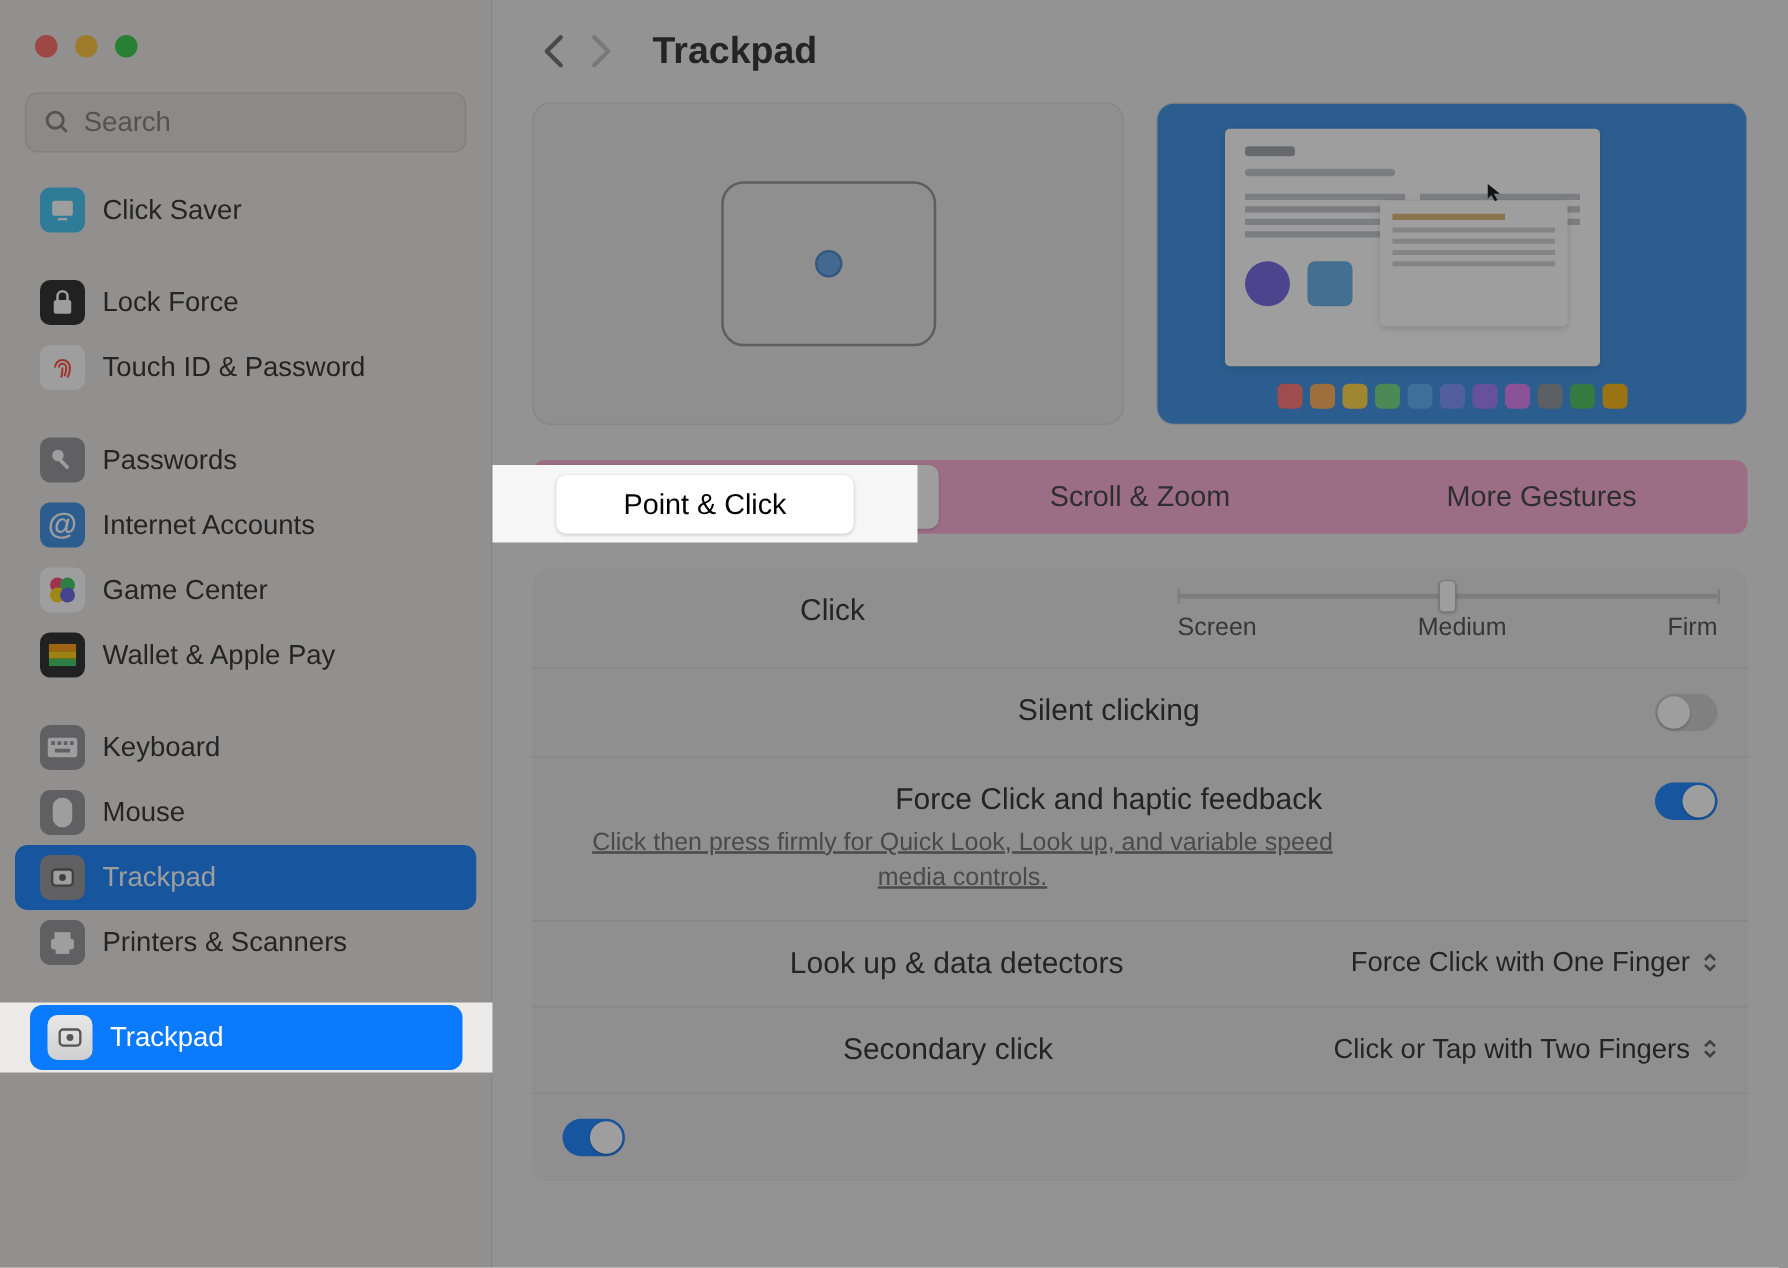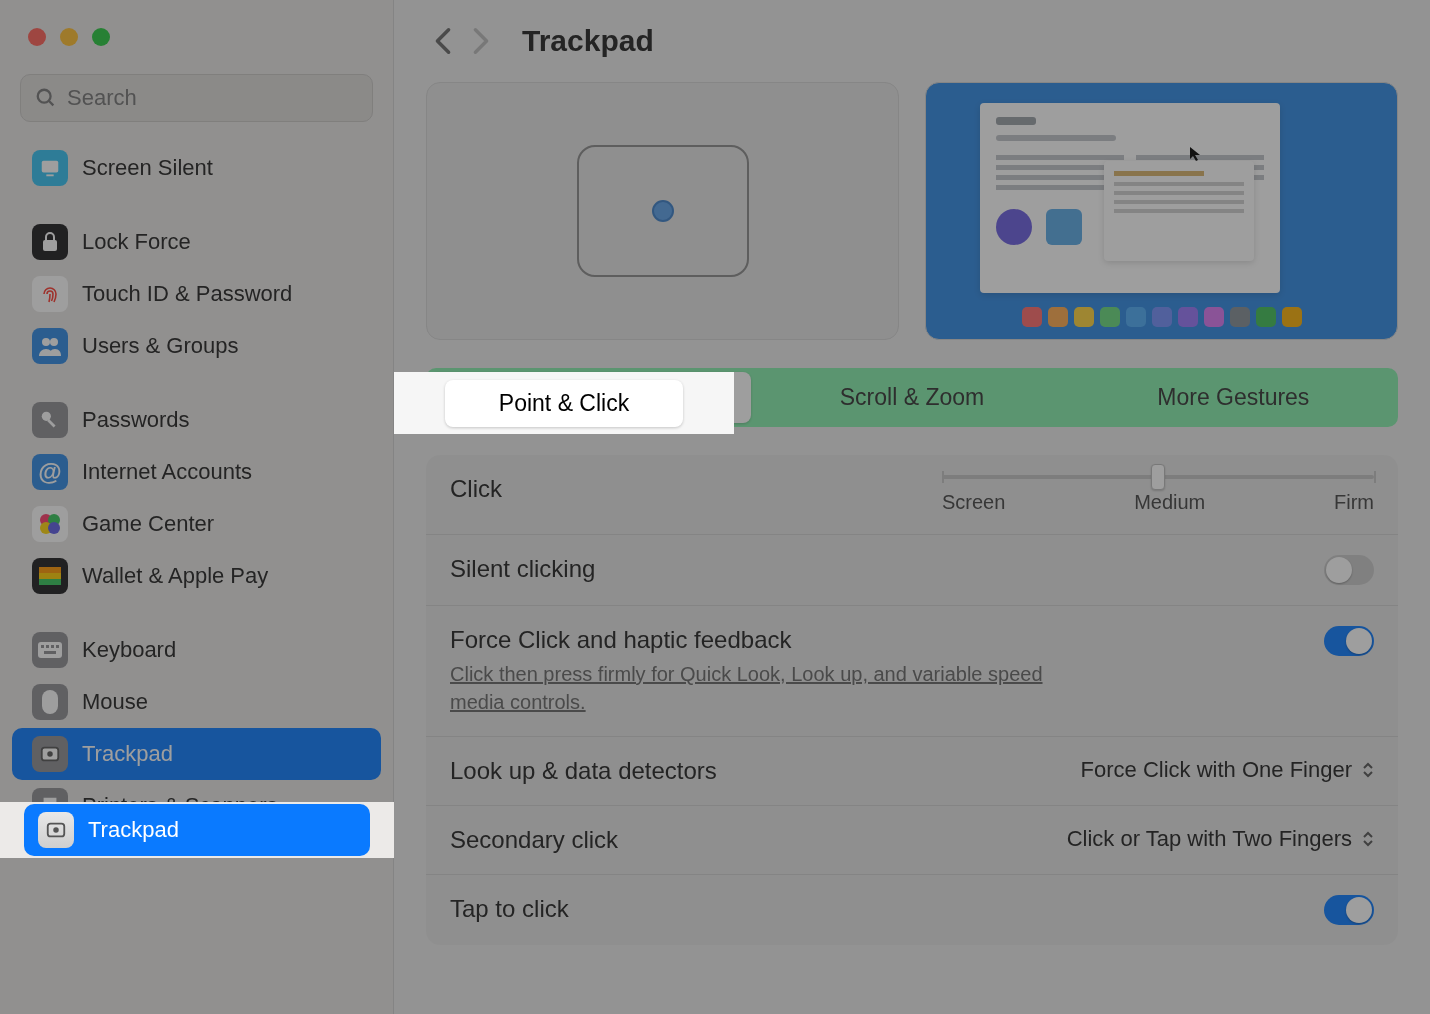--- a/index.html
+++ b/index.html
@@ -33,26 +33,26 @@
 
 .previews { display: flex; gap: 26px; padding: 0 32px 28px 32px; }
 .prev-box { flex: 1; height: 258px; border-radius: 14px; background: #e3e3e3; border: 1px solid #d3d3d3; display: flex; align-items: center; justify-content: center; }
 .trackpad-shape { width: 172px; height: 132px; border: 2.5px solid #8a8a8a; border-radius: 18px; display: flex; align-items: center; justify-content: center; }
 .trackpad-dot { width: 22px; height: 22px; border-radius: 50%; background: #5a9fe8; border: 2px solid #3b7fc9; }
 .screen-prev { background: #2f89e3; position: relative; }
 .screen-win { position: absolute; background: #fff; border-radius: 4px; box-shadow: 0 2px 6px rgba(0,0,0,.15); }
 .dock { position: absolute; bottom: 12px; left: 50%; transform: translateX(-50%); display: flex; gap: 6px; }
 .dock span { width: 20px; height: 20px; border-radius: 5px; }
 
-.tabs { display: flex; margin: 0 32px; background: #86efac; border-radius: 10px; padding: 4px; }
+.tabs { display: flex; margin: 0 32px; background: #f9a8d4; border-radius: 10px; padding: 4px; }
 .tab { flex: 1; text-align: center; padding: 12px 0; font-size: 23px; color: #333; cursor: pointer; border-radius: 8px; }
 .tab.active { background: #fff; box-shadow: 0 1px 3px rgba(0,0,0,.2); }
 
 .settings { margin: 28px 32px 0 32px; background: #e4e4e4; border-radius: 14px; }
-.row { padding: 20px 24px; border-bottom: 1px solid #d0d0d0; display: flex; align-items: flex-start; }
+.row { padding: 20px 24px; border-bottom: 1px solid #d0d0d0; display: flex; align-items: flex-start; text-align: center; }
 .row:last-child { border-bottom: none; }
 .row-label { font-size: 24px; color: #222; flex: 1; }
 .row-sub { font-size: 20px; color: #666; margin-top: 6px; line-height: 1.4; max-width: 640px; text-decoration: underline; }
 .row-ctrl { display: flex; align-items: center; }
 
 .slider-wrap { flex: 1; display: flex; flex-direction: column; align-items: stretch; margin-left: 60px; }
 .slider-track { height: 4px; background: #c4c4c4; border-radius: 2px; position: relative; margin-bottom: 12px; }
 .slider-tick { position: absolute; width: 2px; height: 12px; background: #c4c4c4; top: -4px; }
 .slider-thumb { position: absolute; width: 14px; height: 26px; background: #fff; border: 1px solid #bbb; border-radius: 4px; top: -11px; box-shadow: 0 1px 2px rgba(0,0,0,.2); }
 .slider-labels { display: flex; justify-content: space-between; font-size: 20px; color: #444; }
@@ -97,52 +97,41 @@
     </div>
   </div>
   <div class="side-list" id="side-list">
       <div class="side-item">
         <span class="side-icon" style="background: rgb(52, 194, 242);">
           <svg width="22" height="22" viewBox="0 0 24 24">
             <rect x="3" y="4" width="18" height="13" rx="2" fill="#fff"></rect>
             <rect x="8" y="19" width="8" height="2" fill="#fff"></rect>
           </svg>
         </span>
-        <span>Screen Silent</span>
+        <span>Click Saver</span>
       </div>
       <div class="gap"></div>
       <div class="side-item">
         <span class="side-icon" style="background: rgb(28, 28, 30);">
           <svg width="20" height="22" viewBox="0 0 20 22" fill="#fff">
             <rect x="3" y="9" width="14" height="11" rx="2"></rect>
             <path d="M6 9 V6 a4 4 0 0 1 8 0 V9" fill="none" stroke="#fff" stroke-width="2"></path>
           </svg>
         </span>
         <span>Lock Force</span>
       </div>
       <div class="side-item">
         <span class="side-icon" style="background: rgb(255, 255, 255);">
           <svg width="24" height="24" viewBox="0 0 24 24" fill="none" stroke="#ff3b30" stroke-width="1.6">
             <path d="M6 12a6 6 0 0 1 12 0c0 3-1 6-2 8"></path>
             <path d="M9 12a3 3 0 0 1 6 0c0 2-.5 5-1.5 7"></path>
             <path d="M12 12c0 3-.5 6-1 8"></path>
           </svg>
         </span>
         <span>Touch ID &amp; Password</span>
-      </div>
-      <div class="side-item">
-        <span class="side-icon" style="background: rgb(47, 137, 227);">
-          <svg width="24" height="20" viewBox="0 0 24 20" fill="#fff">
-            <circle cx="8" cy="6" r="4"></circle>
-            <circle cx="16" cy="6" r="4"></circle>
-            <path d="M1 20c0-4 3-7 7-7s7 3 7 7"></path>
-            <path d="M11 20c0-4 2-7 6-7s6 3 6 7"></path>
-          </svg>
-        </span>
-        <span>Users &amp; Groups</span>
       </div>
       <div class="gap"></div>
       <div class="side-item">
         <span class="side-icon" style="background: rgb(142, 142, 147);">
           <svg width="22" height="22" viewBox="0 0 24 24" fill="#fff">
             <circle cx="8" cy="8" r="5"></circle>
             <rect x="11" y="11" width="10" height="3" transform="rotate(45 11 11)"></rect>
           </svg>
         </span>
         <span>Passwords</span>
@@ -358,21 +347,20 @@
               <polyline points="2,6 6,2 10,6" fill="none" stroke="currentColor" stroke-width="2"></polyline>
             </svg>
           <svg viewBox="0 0 12 8">
               <polyline points="2,2 6,6 10,2" fill="none" stroke="currentColor" stroke-width="2"></polyline>
             </svg>
         </span>
       </div>
     </div>
 
     <div class="row">
-      <div class="row-label">Tap to click</div>
       <div class="row-ctrl">
           <div class="toggle on">
             <div class="toggle-knob"></div>
           </div>
         </div>
     </div>
   </div>
 </div>
 
 <div class="dim"></div>

